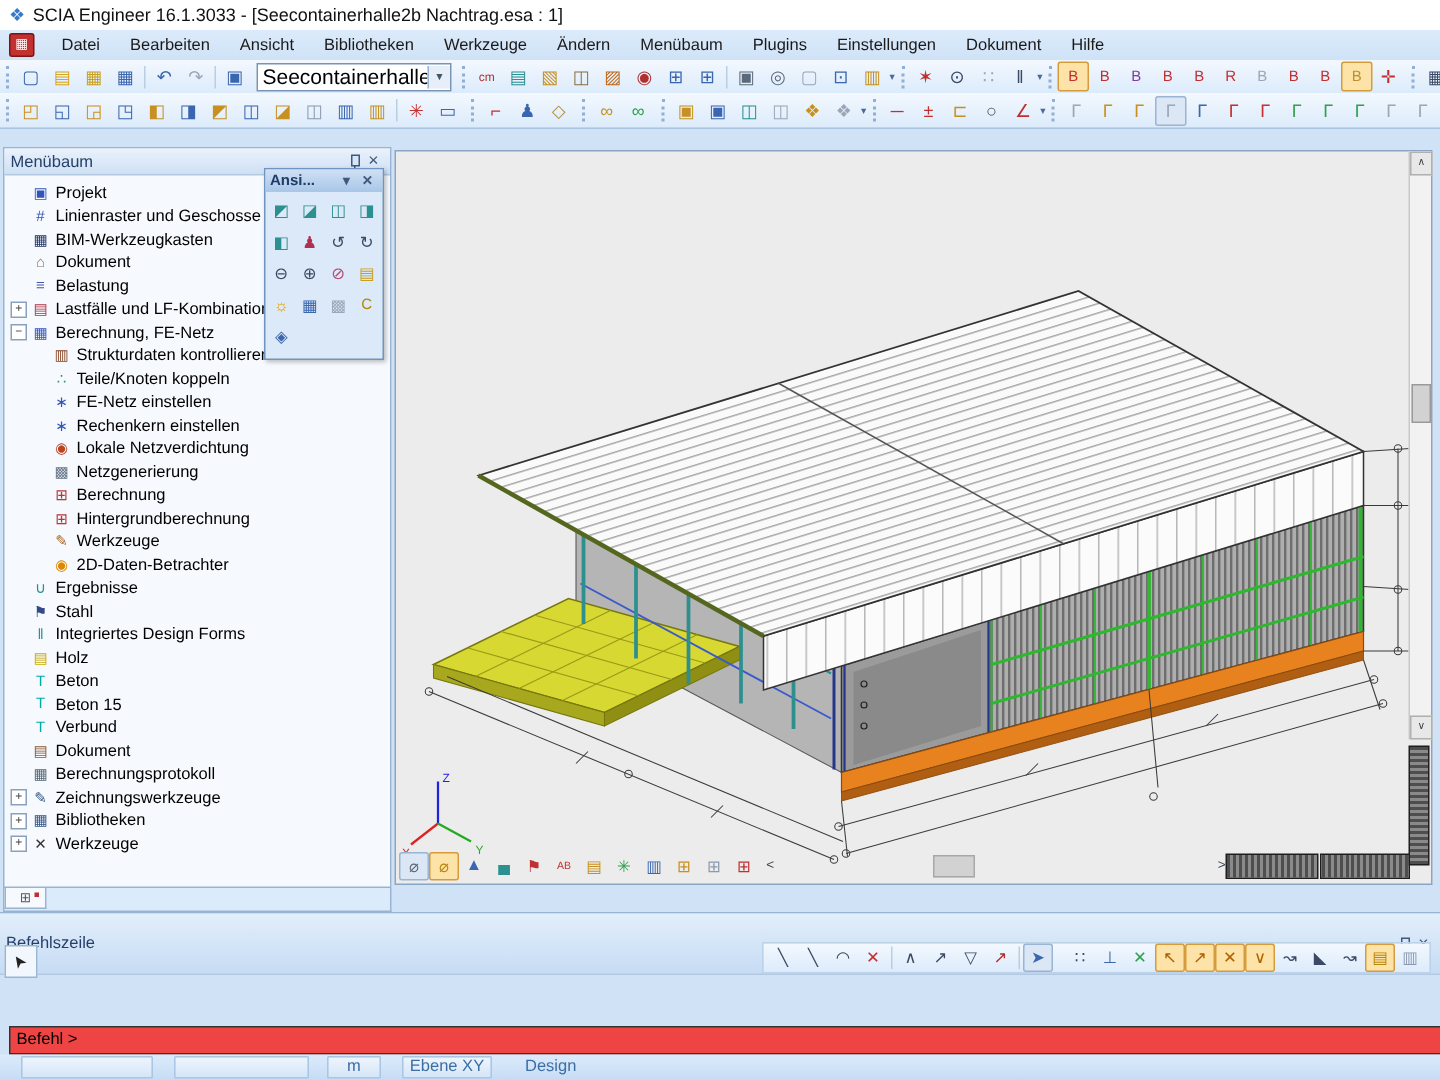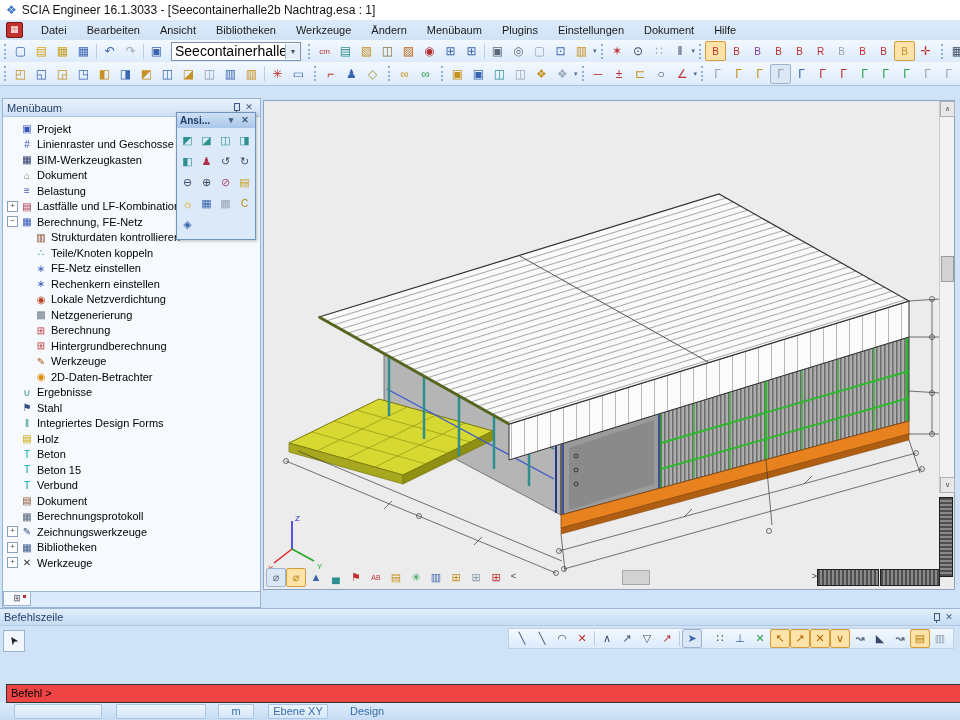--- a/index.html
+++ b/index.html
@@ -67,21 +67,21 @@
 
   
   .palette{position:absolute;left:176px;top:112px;width:78px;height:126px;background:#dce9f8;border:1px solid #6f94bf;box-shadow:1px 1px 3px rgba(0,0,0,.25);}
   .palhead{height:15px;background:linear-gradient(#cfe0f4,#a9c6e8);display:flex;align-items:center;padding:0 3px;font-size:10px;font-weight:bold;color:#1f3b68;}
   .palhead .ph-title{flex:1;}
   .palbody{display:flex;flex-wrap:wrap;padding:2px 1px;}
   .palbody .tbi{width:17px;height:17px;font-size:11px;margin:1px 0;}
 
   
   .cmdpanel{position:absolute;left:0;top:608px;width:960px;height:76px;background:#cfe2f6;border-top:1px solid #9ab4d4;}
-  .cmdhead{height:16px;display:flex;align-items:center;background:linear-gradient(#e2eefb,#c6dcf4);border-bottom:1px solid #b3c9e2;font-size:11px;color:#25406b;padding:0 4px;}
+  .cmdhead{height:16px;display:flex;align-items:center;background:linear-gradient(#e2eefb,#c6dcf4);border-bottom:1px solid #b3c9e2;font-size:11px;color:#25406b;padding:12px 4px;}
   .cmdhead .ch-title{flex:1;}
   .cursorbtn{position:absolute;left:3px;top:21px;width:20px;height:20px;background:#f2f7fd;border:1px solid #9ab4d4;font-size:11px;color:#222;text-align:center;line-height:19px;}
   .cursorbtn span{display:inline-block;transform:rotate(-125deg);}
   .snapbars{position:absolute;right:6px;top:19px;display:flex;align-items:center;background:linear-gradient(#f3f8fe,#dcebfb);border:1px solid #bcd2e8;padding:0 2px;}
   .snapbars .tbi{width:18px;height:17px;font-size:11px;}
   .cmdinput{position:absolute;left:6px;top:684px;width:952px;height:17px;background:#ef4444;border:1px solid #333;font-size:11px;line-height:17px;padding-left:4px;color:#000;}
 
   
   .statusbar{position:absolute;left:0;top:703px;width:960px;height:17px;background:linear-gradient(#dcebfb,#c6dcf4);display:flex;align-items:center;font-size:11px;color:#3b6ea5;}
   .scell{height:13px;border:1px solid #a9c6e4;border-radius:1px;margin-left:14px;background:linear-gradient(#eef5fd,#d5e6f8);line-height:13px;text-align:center;}

